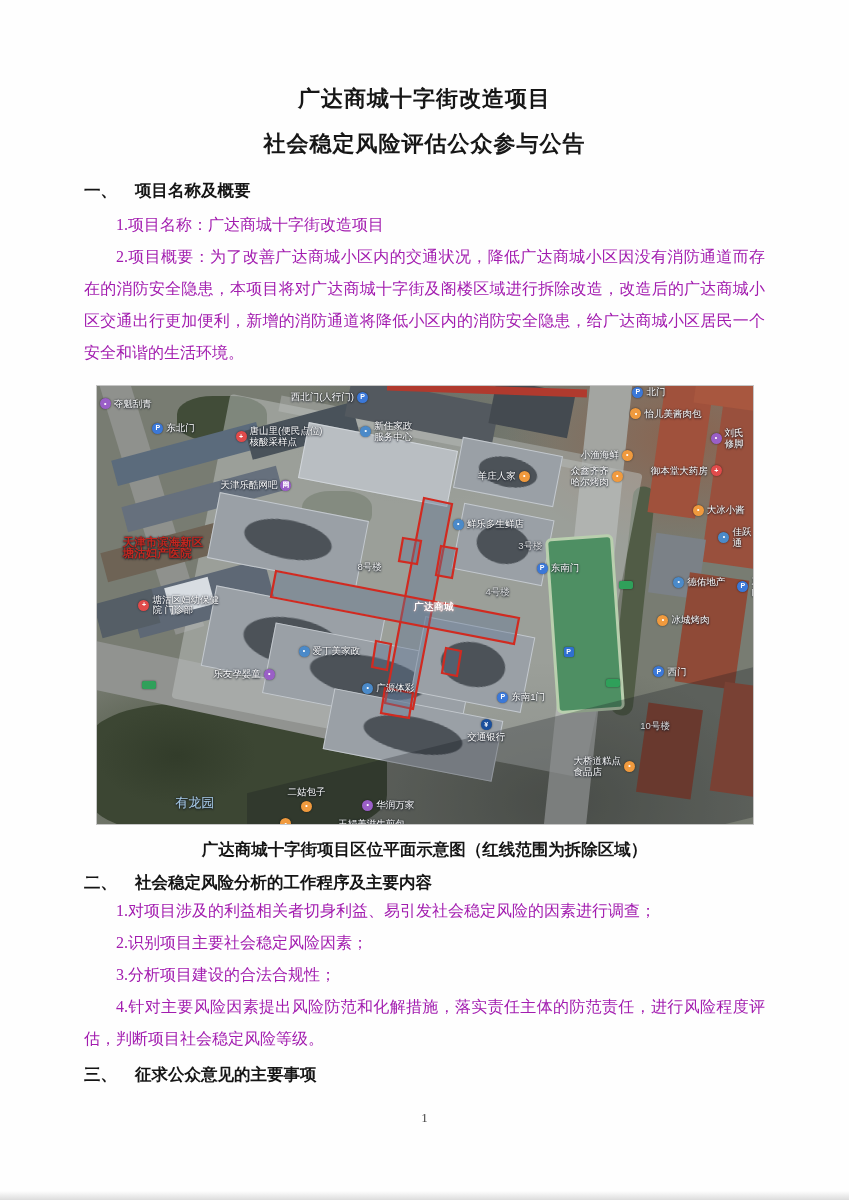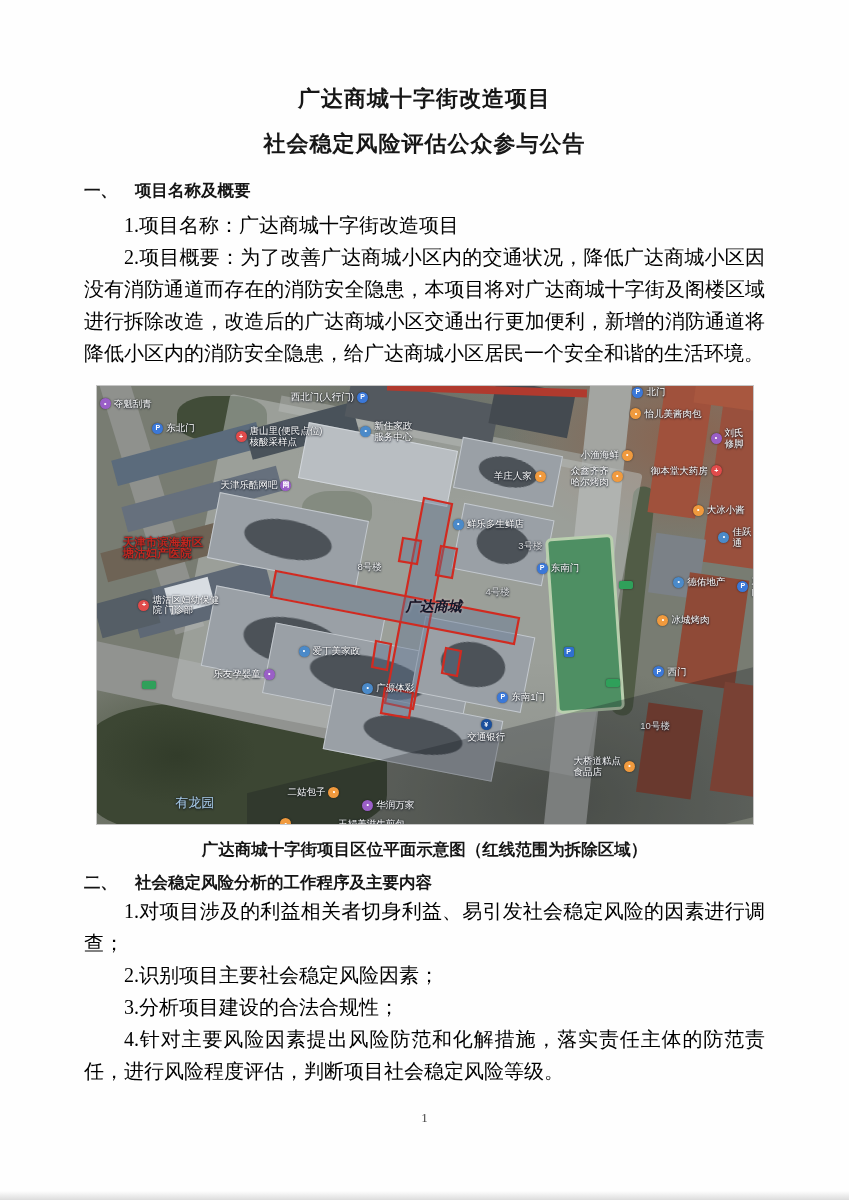--- a/index.html
+++ b/index.html
@@ -6,21 +6,21 @@
   .page{position:relative;width:849px;height:1200px;margin:0 auto;background:#fefefe;
         font-family:"Liberation Serif",serif;color:#1d1d1d;overflow:hidden;}
   .content{position:absolute;left:84px;top:0;width:681px;}
   .doc-title{margin:0;text-align:center;font-size:22px;font-weight:bold;color:#161616;
              letter-spacing:1px;line-height:30px;}
   .t1{margin-top:84px;}
   .t2{margin-top:15px;}
   .sec-heading{font-size:16.5px;font-weight:bold;color:#141414;line-height:24px;}
   .sh1{margin-top:20px;}
   .sec-heading .num{margin-right:18px;}
-  p.body{margin:0;font-size:20px;line-height:32px;text-align:justify;color:#000000;}
+  p.body{margin:0;font-size:16px;line-height:32px;text-align:justify;color:#a21caf;}
   p.p-first{margin-top:6px;text-indent:2em;}
   p.p-para{text-indent:2em;}
   .map-wrap{position:relative;width:656px;height:438px;margin:16px auto 0 auto;
             border:1px solid #c6c6c6;overflow:hidden;background:#75796f;}
   .map-base{position:absolute;inset:0;
      background:
        radial-gradient(220px 140px at 12% 86%,#4a5440 0%,rgba(74,84,64,0) 70%),
        radial-gradient(260px 160px at 90% 12%,#8a6450 0%,rgba(138,100,80,0) 70%),
        radial-gradient(200px 120px at 50% 8%,#6a6e66 0%,rgba(106,110,102,0) 70%),
        radial-gradient(300px 200px at 70% 95%,#5d6158 0%,rgba(93,97,88,0) 70%),
@@ -32,22 +32,22 @@
           font-family:"Liberation Sans",sans-serif;font-size:9.5px;line-height:10.5px;
           color:#fff;text-shadow:0 0 2px rgba(20,25,35,.95),0 1px 2px rgba(20,25,35,.9);z-index:30;}
   .marker.stack{flex-direction:column;gap:2px;text-align:center;}
   .mi{flex:0 0 auto;display:flex;align-items:center;justify-content:center;
       width:11px;height:11px;border-radius:50%;color:#fff;font-size:7px;font-weight:bold;
       text-shadow:none;box-shadow:0 0 2px rgba(0,0,0,.6);}
   .mi.sq{border-radius:2px;width:10px;height:10px;}
   .mi.sign{border-radius:2px;width:14px;height:8px;}
   .cross-svg{position:absolute;inset:0;z-index:20;}
   .area-label{position:absolute;z-index:35;transform:translate(-50%,-50%);
-      font-family:"Liberation Sans",sans-serif;font-weight:bold;font-size:14px;color:#0f172a;
-      text-shadow:0 0 3px rgba(255,255,255,.55),0 0 1px rgba(120,0,0,.8);white-space:nowrap;font-style:italic;}
+      font-family:"Liberation Sans",sans-serif;font-weight:bold;font-size:10px;color:#ffffff;
+      text-shadow:0 0 3px rgba(255,255,255,.55),0 0 1px rgba(120,0,0,.8);white-space:nowrap;}
   .caption{margin-top:14px;text-align:center;font-size:16.5px;font-weight:bold;color:#151515;}
   .items p{margin:0;}
   .page-num{position:absolute;left:0;top:1110px;width:100%;text-align:center;
             font-size:13px;color:#444;}
   .scan-edge{position:absolute;left:0;bottom:0;width:100%;height:9px;
              background:linear-gradient(to bottom,rgba(0,0,0,0),rgba(120,120,120,.25));}
 </style>
 </head>
 <body>
 
@@ -131,21 +131,21 @@
           <div class="marker" style="left: 8.5%; top: 8.5%;"><span class="mi" style="background: rgb(59, 120, 216);">P</span><span>东北门</span></div>
           <div class="marker" style="left: 21.2%; top: 9.2%;"><span class="mi" style="background: rgb(225, 75, 75);">+</span><span>唐山里(便民点位)
 核酸采样点</span></div>
           <div class="marker" style="left: 29.6%; top: 1.4%;"><span>西北门(人行门)</span><span class="mi" style="background: rgb(59, 120, 216);">P</span></div>
           <div class="marker" style="left: 40.2%; top: 8%;"><span class="mi" style="background: rgb(75, 138, 201);">•</span><span>新住家政
 服务中心</span></div>
           <div class="marker" style="left: 81.7%; top: 0.2%;"><span class="mi" style="background: rgb(59, 120, 216);">P</span><span>北门</span></div>
           <div class="marker" style="left: 81.4%; top: 5.1%;"><span class="mi" style="background: rgb(240, 154, 62);">•</span><span>怡儿美酱肉包</span></div>
           <div class="marker" style="left: 93.6%; top: 9.6%;"><span class="mi" style="background: rgb(154, 95, 199);">•</span><span>刘氏修脚</span></div>
           <div class="marker" style="left: 18.9%; top: 21.5%;"><span>天津乐酷网吧</span><span class="mi" style="background: rgb(154, 95, 199);">网</span></div>
-          <div class="marker" style="left: 58.1%; top: 19.4%; margin-left: 16px;"><span>羊庄人家</span><span class="mi" style="background: rgb(240, 154, 62);">•</span></div>
+          <div class="marker" style="left: 58.1%; top: 19.4%;"><span>羊庄人家</span><span class="mi" style="background: rgb(240, 154, 62);">•</span></div>
           <div class="marker" style="left: 73.8%; top: 14.6%;"><span>小渔海鲜</span><span class="mi" style="background: rgb(240, 154, 62);">•</span></div>
           <div class="marker" style="left: 72.3%; top: 18.3%;"><span>众鑫齐齐
 哈尔烤肉</span><span class="mi" style="background: rgb(240, 154, 62);">•</span></div>
           <div class="marker" style="left: 84.5%; top: 18.1%;"><span>御本堂大药房</span><span class="mi" style="background: rgb(225, 75, 75);">+</span></div>
           <div class="marker" style="left: 90.9%; top: 27.2%;"><span class="mi" style="background: rgb(240, 154, 62);">•</span><span>大冰小酱</span></div>
           <div class="marker" style="left: 94.8%; top: 32.2%;"><span class="mi" style="background: rgb(75, 138, 201);">•</span><span>佳跃通</span></div>
           <div class="marker" style="left: 54.3%; top: 30.4%;"><span class="mi" style="background: rgb(75, 138, 201);">•</span><span>鲜乐多生鲜店</span></div>
           <div class="marker" style="left: 4%; top: 34.5%;"><span style="color: rgb(196, 39, 31); font-size: 11.5px; font-weight: bold;">天津市滨海新区
 塘沽妇产医院</span></div>
           <div class="marker" style="left: 6.4%; top: 47.7%;"><span class="mi" style="background: rgb(225, 75, 75);">+</span><span>塘沽区妇幼保健
@@ -157,21 +157,21 @@
           <div class="marker" style="left: 85.5%; top: 52.3%;"><span class="mi" style="background: rgb(240, 154, 62);">•</span><span>冰城烤肉</span></div>
           <div class="marker" style="left: 84.9%; top: 64%;"><span class="mi" style="background: rgb(59, 120, 216);">P</span><span>西门</span></div>
           <div class="marker" style="left: 30.8%; top: 59.4%;"><span class="mi" style="background: rgb(75, 138, 201);">•</span><span>爱丁美家政</span></div>
           <div class="marker" style="left: 17.8%; top: 64.6%;"><span>乐友孕婴童</span><span class="mi" style="background: rgb(154, 95, 199);">•</span></div>
           <div class="marker" style="left: 40.5%; top: 67.8%;"><span class="mi" style="background: rgb(75, 138, 201);">•</span><span>广源体彩</span></div>
           <div class="marker" style="left: 61.1%; top: 69.9%;"><span class="mi" style="background: rgb(59, 120, 216);">P</span><span>东南1门</span></div>
           <div class="marker stack" style="left: 56.5%; top: 76.1%;"><span class="mi" style="background: rgb(26, 79, 156);">¥</span><span>交通银行</span></div>
           <div class="marker" style="left: 82.9%; top: 76.5%;"><span style="color: rgba(255, 255, 255, 0.8);">10号楼</span></div>
           <div class="marker" style="left: 72.7%; top: 84.5%;"><span>大桥道糕点
 食品店</span><span class="mi" style="background: rgb(240, 154, 62);">•</span></div>
-          <div class="marker" style="left: 29.1%; top: 91.6%;"><span>二姑包子</span><span class="mi" style="background: rgb(240, 154, 62);">•</span></div>
+          <div class="marker" style="left: 29.1%; top: 91.6%; flex-direction: column;"><span>二姑包子</span><span class="mi" style="background: rgb(240, 154, 62);">•</span></div>
           <div class="marker" style="left: 40.5%; top: 94.5%;"><span class="mi" style="background: rgb(154, 95, 199);">•</span><span>华润万家</span></div>
           <div class="marker" style="left: 12%; top: 94.1%;"><span style="color: rgb(169, 205, 234); font-size: 13px;">有龙园</span></div>
           <div class="marker" style="left: 28%; top: 98.7%; gap: 47px;"><span class="mi" style="background: rgb(240, 154, 62);">•</span><span>玉娟美滋生煎包</span></div>
           <div class="marker" style="left: 59.3%; top: 45.9%;"><span style="color: rgba(255, 255, 255, 0.8);">4号楼</span></div>
           <div class="marker" style="left: 62%; top: 35.4%; margin-left: 15px;"><span style="color: rgba(255, 255, 255, 0.8);">3号楼</span></div>
           <div class="marker" style="left: 79.6%; top: 44.6%;"><span class="mi sign" style="background: rgb(47, 160, 90);"></span></div>
           <div class="marker" style="left: 77.6%; top: 67%;"><span class="mi sign" style="background: rgb(47, 160, 90);"></span></div>
           <div class="marker" style="left: 7%; top: 67.3%;"><span class="mi sign" style="background: rgb(47, 160, 90);"></span></div>
           <div class="marker" style="left: 71.2%; top: 59.6%;"><span class="mi sq" style="background: rgb(47, 111, 208);">P</span></div>
         </div>
@@ -182,17 +182,20 @@
     <div class="sec-heading" style="margin-top:10px;">
       <span class="num">二、</span><span>社会稳定风险分析的工作程序及主要内容</span>
     </div>
     <div class="items" style="">
       <p class="body p-para">1.对项目涉及的利益相关者切身利益、易引发社会稳定风险的因素进行调查；</p>
       <p class="body p-para">2.识别项目主要社会稳定风险因素；</p>
       <p class="body p-para">3.分析项目建设的合法合规性；</p>
       <p class="body p-para">4.针对主要风险因素提出风险防范和化解措施，落实责任主体的防范责任，进行风险程度评估，判断项目社会稳定风险等级。</p>
     </div>
 
+    <div class="sec-heading" style="margin-top:8px;">
+      <span class="num">三、</span><span>征求公众意见的主要事项</span>
+    </div>
   </div>
 
   <div class="page-num">1</div>
   <div class="scan-edge"></div>
 </div>
 
 </body></html>

